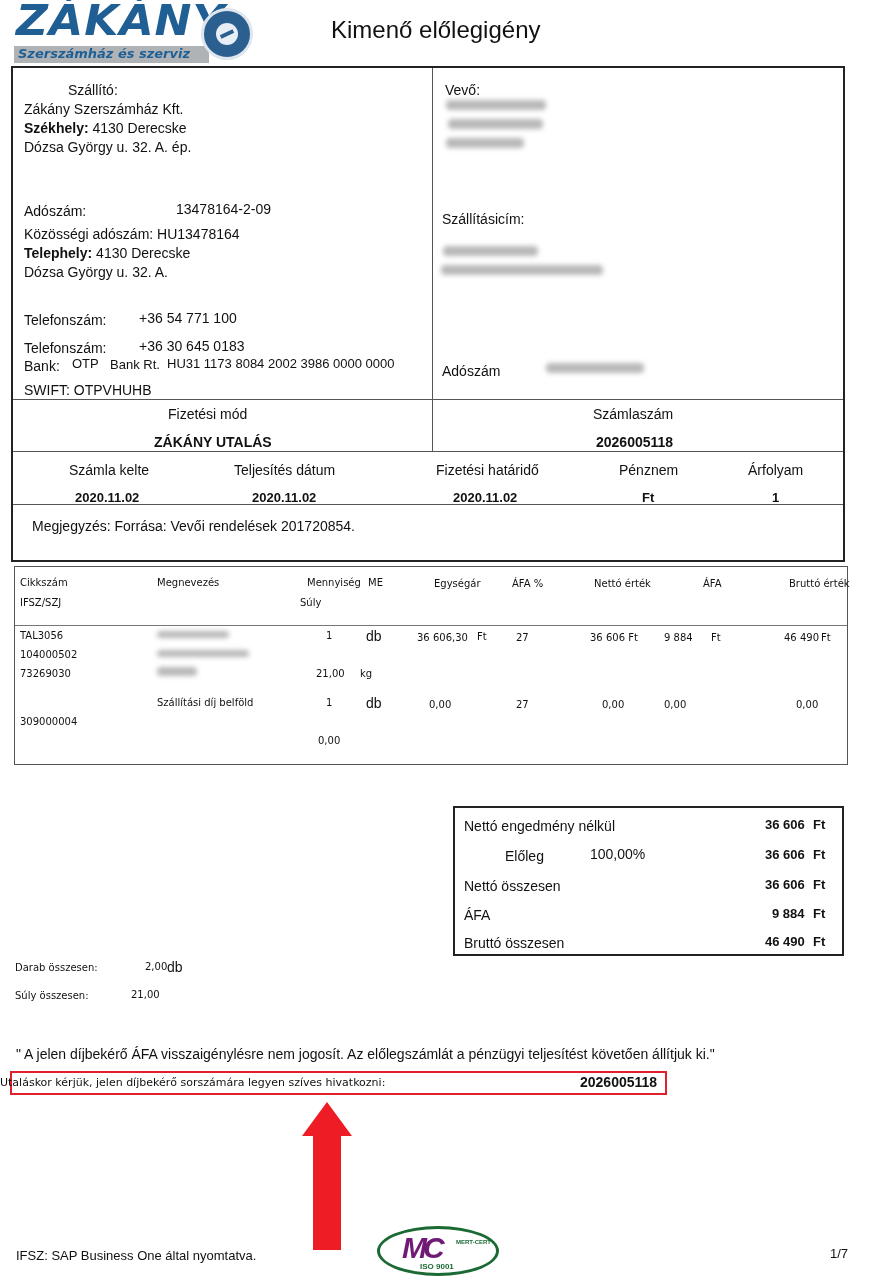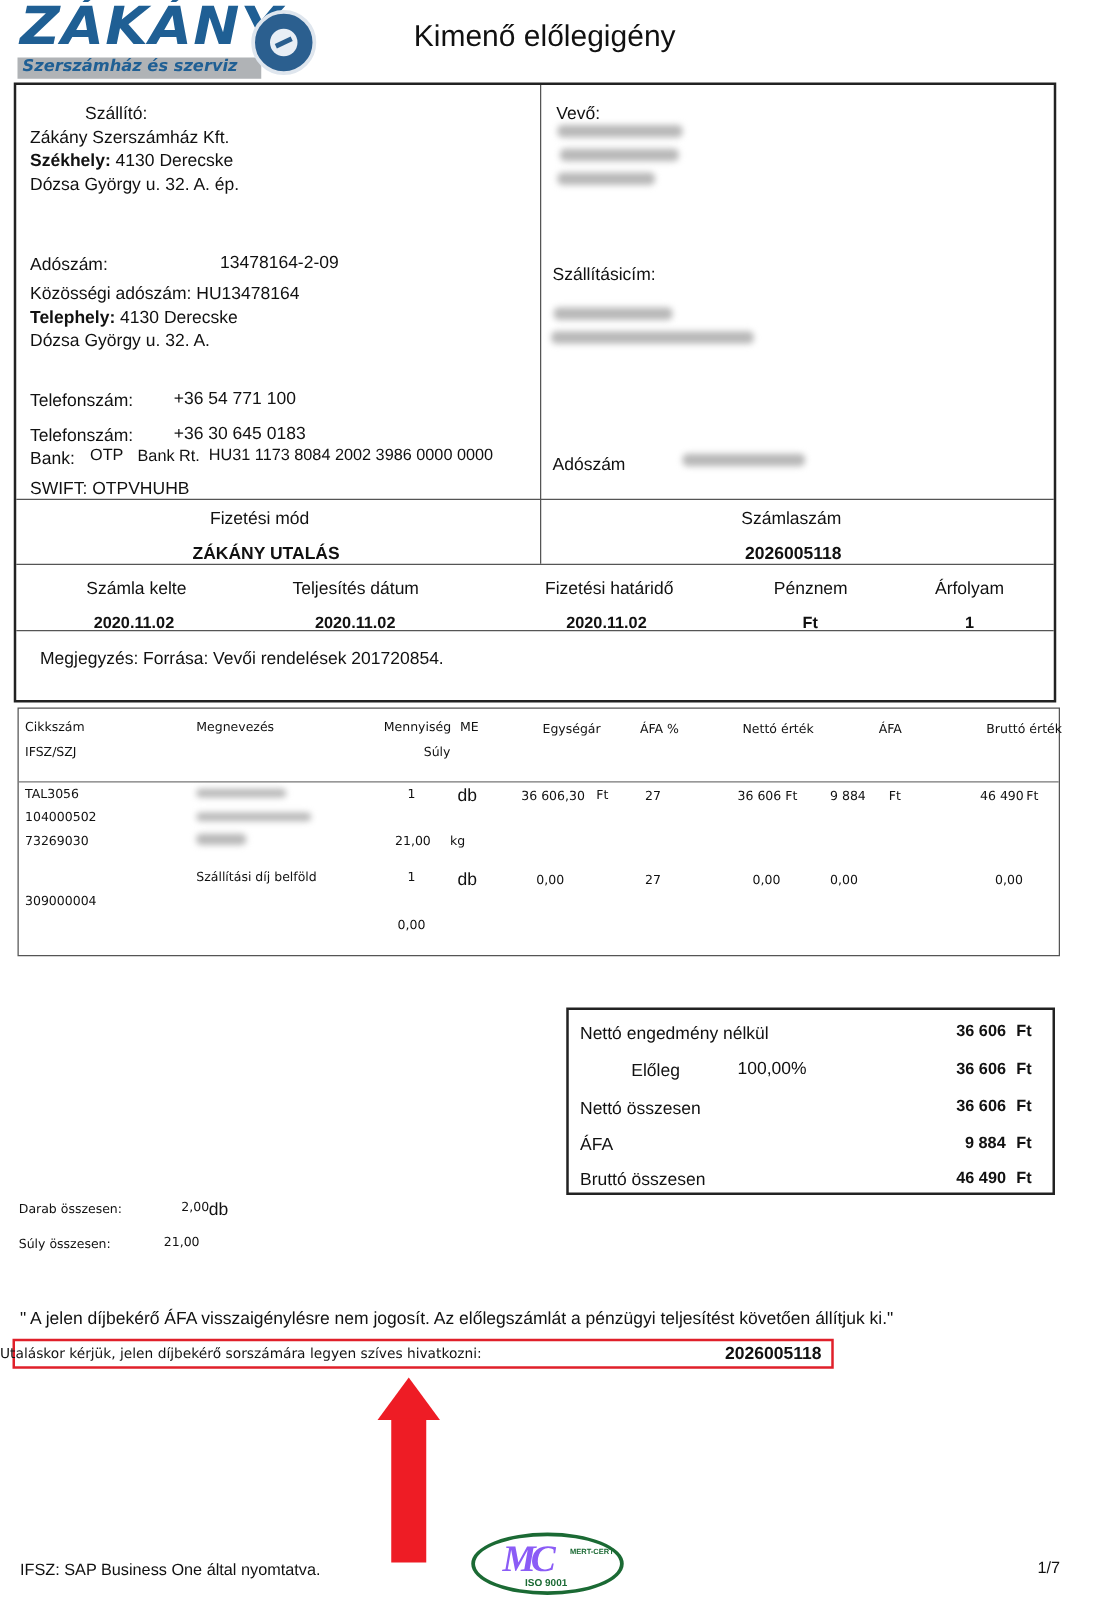--- a/index.html
+++ b/index.html
@@ -35,21 +35,21 @@
 
   
   .sumbox { position: absolute; left: 453px; top: 806px; width: 391px; height: 150px; border: 2px solid #222; }
 
   .refbox { position: absolute; left: 10px; top: 1071px; width: 657px; height: 24px; border: 2px solid #e0202a; }
 
   .arrow-head { position: absolute; left: 302px; top: 1102px; width: 0; height: 0; border-left: 25px solid transparent; border-right: 25px solid transparent; border-bottom: 34px solid #ee1c25; }
   .arrow-shaft { position: absolute; left: 313px; top: 1135px; width: 28px; height: 115px; background: #ee1c25; }
 
   .mc { position: absolute; left: 377px; top: 1226px; width: 122px; height: 50px; border: 3px solid #1b6a34; border-radius: 50%; }
-  .mc-letters { position: absolute; left: 22px; top: 2px; font-family: Liberation Serif, serif; font-style: italic; font-weight: bold; font-size: 30px; color: #8b5cf6; letter-spacing: -4px; text-align: right; }
+  .mc-letters { position: absolute; left: 22px; top: 2px; font-family: Liberation Sans, sans-serif; font-style: italic; font-weight: bold; font-size: 30px; color: #701a75; letter-spacing: -4px; text-align: right; }
   .mc-cert { position: absolute; left: 76px; top: 10px; font-size: 6px; font-weight: bold; color: #1b6a34; }
   .mc-iso { position: absolute; left: 40px; top: 33px; font-size: 8px; font-weight: bold; color: #1b6a34; }
 </style>
 </head>
 <body>
 
 <div class="logo">
   <div class="logo-word">ZÁKÁNY</div>
   <div class="logo-sub">
       <span>Szerszámház és szerviz</span>
@@ -115,21 +115,21 @@
 <div class="abs t13 b" style="left:772px; top:490px;">1</div>
 <div class="abs t14" style="left:32px; top:518px;">Megjegyzés: Forrása: Vevői rendelések 201720854.</div>
 
 <div class="itembox">
   <div class="hline" style="left:0; top:58px; width:832px; background:#777;"></div>
 </div>
 <div class="it" style="left:20px; top:577px;">Cikkszám</div>
 <div class="it" style="left:20px; top:597px;">IFSZ/SZJ</div>
 <div class="it" style="left:157px; top:577px;">Megnevezés</div>
 <div class="it" style="left:307px; top:577px;">Mennyiség</div>
-<div class="it" style="left:300px; top:597px;margin-left:39px;">Súly</div>
+<div class="it" style="left:300px; top:597px;">Súly</div>
 <div class="it" style="left:368px; top:577px;">ME</div>
 <div class="it" style="left:434px; top:578px;">Egységár</div>
 <div class="it" style="left:512px; top:578px;">ÁFA  %</div>
 <div class="it" style="left:594px; top:578px;">Nettó érték</div>
 <div class="it" style="left:703px; top:578px;">ÁFA</div>
 <div class="it" style="left:789px; top:578px;">Bruttó érték</div>
 
 <div>
   <div class="it" style="left:20px; top:630px;">TAL3056</div>
   <div class="it" style="left:20px; top:649px;">104000502</div>

